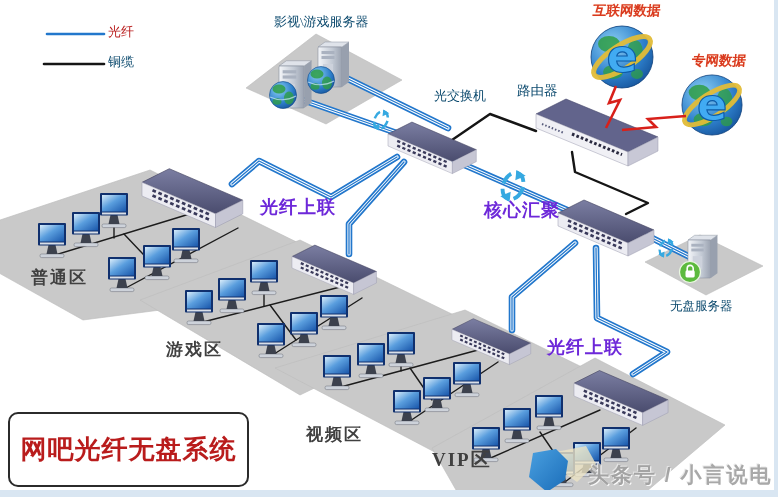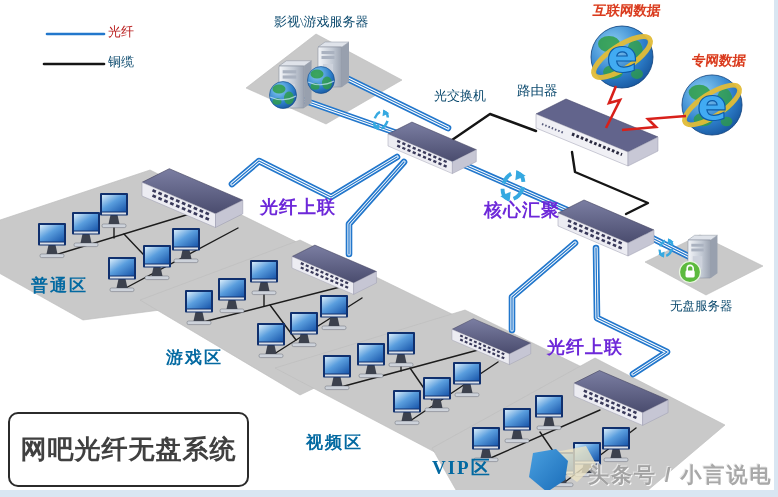--- a/index.html
+++ b/index.html
@@ -4,26 +4,26 @@
 <style>
   html,body{margin:0;padding:0;background:#ffffff;}
   #stage{
     position:relative;width:778px;height:497px;background:#ffffff;overflow:hidden;
     font-family:"Liberation Serif","DejaVu Serif",serif;
   }
   #diagram{position:absolute;left:0;top:0;}
   .lbl{position:absolute;white-space:nowrap;color:#0c4a6e;line-height:1.1;}
   .lbl-blue{color:#6d28d9;font-weight:700;letter-spacing:1px;}
   .lbl-red{color:#d9391f;font-weight:700;transform:skewX(-6deg);text-shadow:0 0 1px rgba(255,200,150,.6);}
-  .lbl-zone{font-weight:600;letter-spacing:2px;color:#0369a1;margin-top:8px;}
+  .lbl-zone{font-weight:600;letter-spacing:2px;color:#404040;}
   #titlebox{
     position:absolute;left:8px;top:412px;width:237px;height:71px;
     border:2px solid #2b2b2b;border-radius:10px;background:#ffffff;
     display:flex;flex-direction:column;align-items:center;justify-content:center;
-    text-align:center;color:#404040;font-weight:600;
+    text-align:center;color:#b91c1c;font-weight:600;
   }
   #titlebox .t1{font-size:26px;letter-spacing:1px;}
   #titlebox .t2{font-size:25px;letter-spacing:2px;}
   #watermark{
     position:absolute;left:588px;top:461px;font-size:21px;font-weight:700;
     color:#9f9f9f;letter-spacing:2px;opacity:.9;
     text-shadow:1px 1px 0 #ffffff, -1px -1px 0 #e8e8e8;
     font-family:"Liberation Sans","DejaVu Sans",sans-serif;
   }
   .edge-strip{position:absolute;background:#d9e6f2;}

